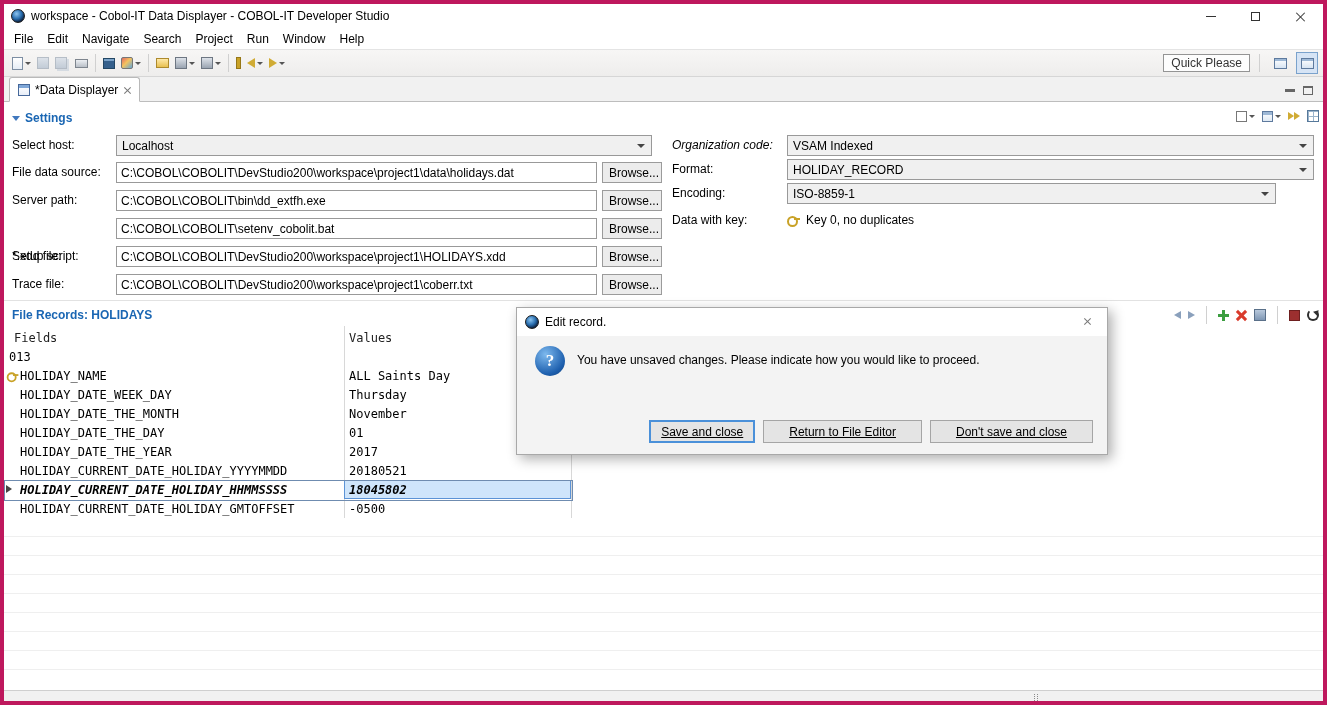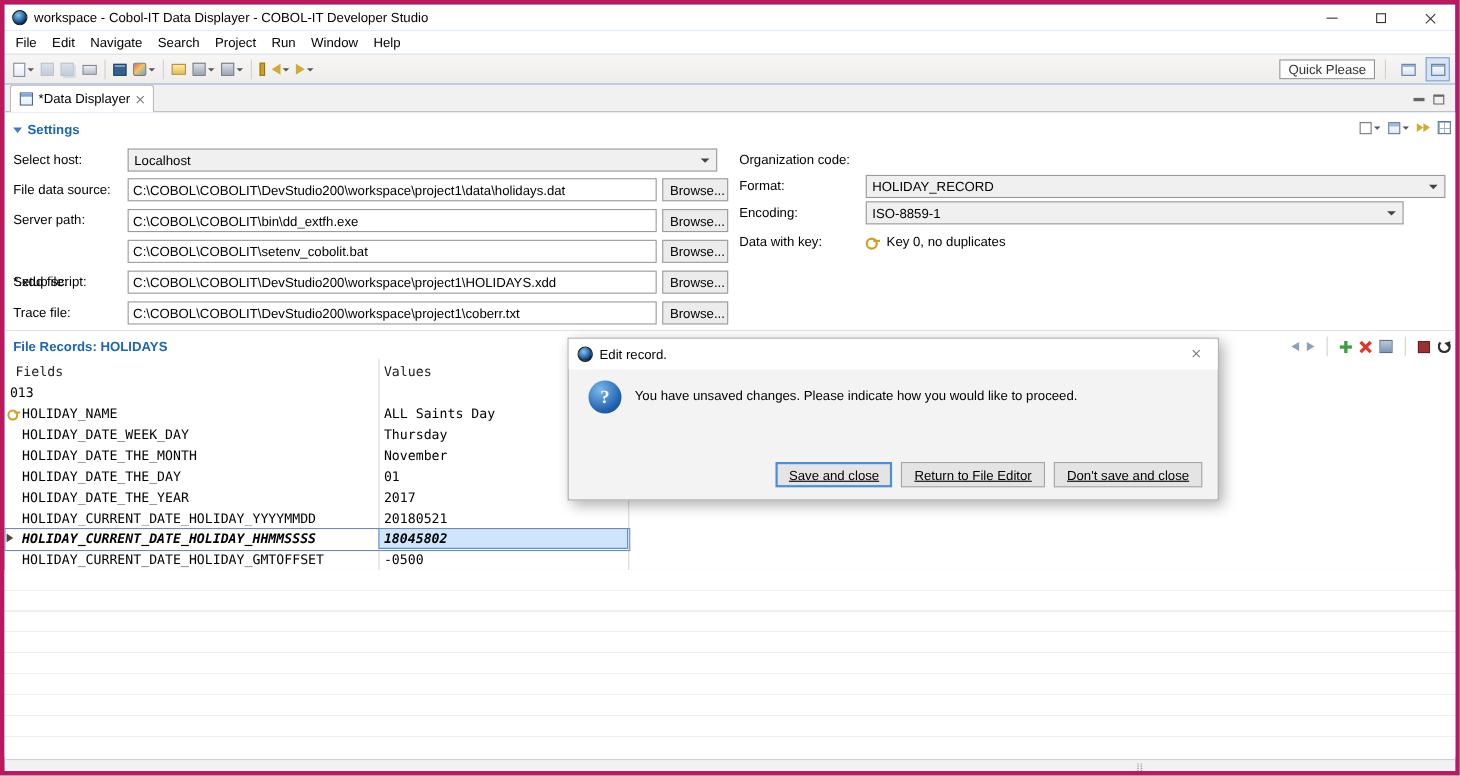--- a/index.html
+++ b/index.html
@@ -144,21 +144,21 @@
     background:#f3f3f3; border:1px solid #a8a8a8; box-shadow:4px 4px 12px rgba(0,0,0,.32); z-index:50; }
   .dialog-titlebar { height:28px; background:#fff; display:flex; align-items:center; padding-left:8px; gap:6px; }
   .dialog-close { margin-left:auto; width:38px; height:28px; display:flex; align-items:center; justify-content:center; }
   .dialog-body { position:relative; height:118px; }
   .q-icon { position:absolute; left:18px; top:10px; width:30px; height:30px; border-radius:50%;
     background:radial-gradient(circle at 35% 28%, #7db9ee, #1d5fae 68%, #123f77);
     color:#fff; font-weight:bold; font-size:17px; display:flex; align-items:center; justify-content:center;
     font-family:"Liberation Serif", serif; }
   .dialog-msg { position:absolute; left:60px; top:17px; right:18px; }
   .dialog-buttons { position:absolute; left:0; right:0; bottom:11px; display:flex; justify-content:flex-end; gap:8px; padding-right:14px;text-decoration:underline; }
-  .btn { height:23px; padding:0 11px; background:#e4e4e4; border:1px solid #a5a5a5;
+  .btn { height:23px; padding:0 25px; background:#e4e4e4; border:1px solid #a5a5a5;
     font:12px "Liberation Sans",sans-serif; color:#000; }
   .btn.default { border:2px solid #4a90d9; padding:0 10px; }
 </style>
 </head>
 <body>
 
 <div class="window">
 
   <div class="titlebar">
     <div class="app-logo"></div>
@@ -300,21 +300,25 @@
     <button class="browse-btn" style="left:598px; top:116px;">Browse...</button>
 
     <span class="field-label" style="top:147px;">*.xdd file:</span>
     <input class="tinput" style="left: 112px; top: 144px; width: 481px;" value="C:\COBOL\COBOLIT\DevStudio200\workspace\project1\HOLIDAYS.xdd">
     <button class="browse-btn" style="left:598px; top:144px;">Browse...</button>
 
     <span class="field-label" style="top:175px;">Trace file:</span>
     <input class="tinput" style="left: 112px; top: 172px; width: 481px;" value="C:\COBOL\COBOLIT\DevStudio200\workspace\project1\coberr.txt">
     <button class="browse-btn" style="left:598px; top:172px;">Browse...</button>
 
-    <span class="r-label" style="top:36px;">Organization code:</span>
+    <span class="r-label" style="top:36px;font-style:italic;">Organization code:</span>
+    <div class="combo" style="left:783px; top:33px; width:527px;">
+      <span>VSAM Indexed</span>
+      <div class="chev"></div>
+    </div>
 
     <span class="r-label" style="top:60px;">Format:</span>
     <div class="combo" style="left:783px; top:57px; width:527px;">
       <span>HOLIDAY_RECORD</span>
       <div class="chev"></div>
     </div>
 
     <span class="r-label" style="top:84px;">Encoding:</span>
     <div class="combo" style="left:783px; top:81px; width:489px;">
       <span>ISO-8859-1</span>

